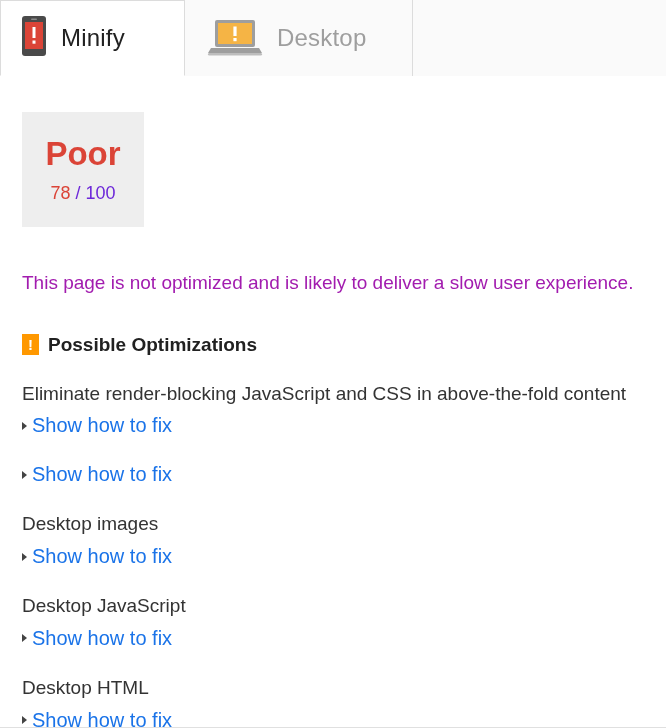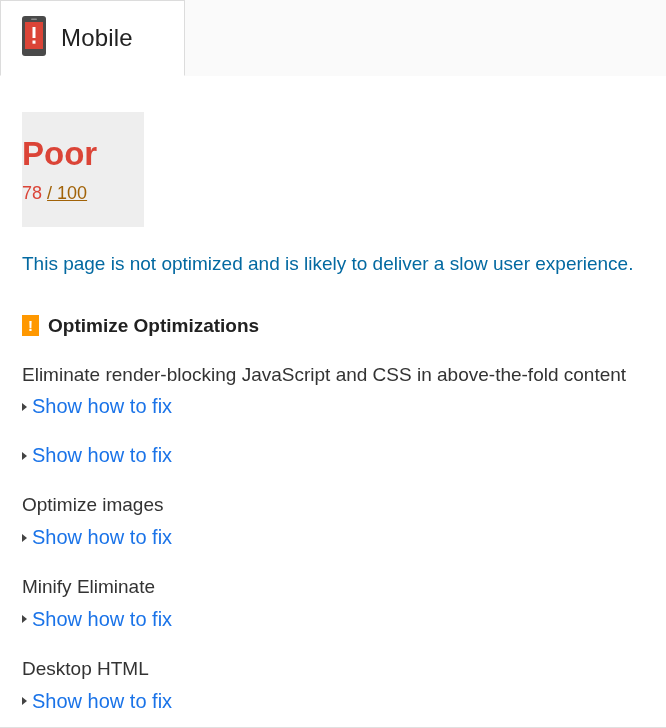--- a/index.html
+++ b/index.html
@@ -73,41 +73,42 @@
     padding: 0 22px;
   }
 
   .score-card {
     margin-top: 36px;
     width: 122px;
     height: 115px;
     background: #eeeeee;
     display: flex;
     flex-direction: column;
+    align-items: center;
     justify-content: center;
     box-sizing: border-box;
   }
   .score-word {
     font-size: 33px;
     font-weight: bold;
     color: #db4437;
     line-height: 1;
     margin-bottom: 14px;
   }
   .score-line {
     font-size: 18px;
     line-height: 1;
   }
   .score-value { color: #db4437; }
-  .score-total { color: #a16207; text-decoration: underline; }
+  .score-total { color: #6d28d9; }
 
   .summary {
-    margin-top: 25px;
+    margin-top: 44px;
     font-size: 19px;
-    color: #0369a1;
+    color: #a21caf;
     line-height: 1.3;
   }
 
   .section-header {
     display: flex;
     align-items: center;
     margin-top: 38px;
   }
   .warn-badge {
     flex: none;
@@ -173,69 +174,82 @@
   <div class="tab active">
     <span class="tab-icon">
       <svg width="26" height="42" viewBox="0 0 26 42">
         <rect x="1" y="1" width="24" height="40" rx="3" ry="3" fill="#4a4a4a"></rect>
         <rect x="4" y="7" width="18" height="27" fill="#db4437"></rect>
         <rect x="11.5" y="12" width="3" height="11" fill="#ffffff"></rect>
         <rect x="11.5" y="25.5" width="3" height="3.2" fill="#ffffff"></rect>
         <rect x="10" y="3.4" width="6" height="1.6" rx="0.8" fill="#8a8a8a"></rect>
       </svg>
     </span>
-    <span class="tab-label">Mobile</span>
-  </div>
-
+    <span class="tab-label">Minify</span>
+  </div>
+
+  <div class="tab inactive">
+    <span class="tab-icon">
+      <svg width="56" height="42" viewBox="0 0 56 42">
+        <rect x="8" y="5" width="40" height="27" rx="2" ry="2" fill="#9e9e9e"></rect>
+        <rect x="11" y="8" width="34" height="21" fill="#f5b445"></rect>
+        <rect x="26.4" y="11.5" width="3.2" height="9.5" fill="#ffffff"></rect>
+        <rect x="26.4" y="23" width="3.2" height="3.2" fill="#ffffff"></rect>
+        <path d="M4 33 H52 L55 38 H1 Z" fill="#9e9e9e"></path>
+        <rect x="1" y="38" width="54" height="2.6" rx="1.3" fill="#bdbdbd"></rect>
+      </svg>
+    </span>
+    <span class="tab-label">Desktop</span>
+  </div>
 
   <div class="tab-filler"></div>
 </div>
 
 <div class="content">
 
   <div class="score-card">
     <div class="score-word">Poor</div>
     <div class="score-line">
       <span class="score-value">78</span>
       <span class="score-total">/ 100</span>
     </div>
   </div>
 
   <div class="summary">This page is not optimized and is likely to deliver a slow user experience.</div>
 
   <div class="section-header">
     <span class="warn-badge">!</span>
-    <span class="section-title">Optimize Optimizations</span>
+    <span class="section-title">Possible Optimizations</span>
   </div>
 
   <div class="rule">
     <div class="rule-title">Eliminate render-blocking JavaScript and CSS in above-the-fold content</div>
     <div class="rule-link-row">
       <span class="disclosure"></span>
       <span class="rule-link">Show how to fix</span>
     </div>
   </div>
 
   <div class="rule">
     <div class="rule-link-row">
       <span class="disclosure"></span>
       <span class="rule-link">Show how to fix</span>
     </div>
   </div>
 
   <div class="rule">
-    <div class="rule-title">Optimize images</div>
-    <div class="rule-link-row">
-      <span class="disclosure"></span>
-      <span class="rule-link">Show how to fix</span>
-    </div>
-  </div>
-
-  <div class="rule">
-    <div class="rule-title">Minify Eliminate</div>
+    <div class="rule-title">Desktop images</div>
+    <div class="rule-link-row">
+      <span class="disclosure"></span>
+      <span class="rule-link">Show how to fix</span>
+    </div>
+  </div>
+
+  <div class="rule">
+    <div class="rule-title">Desktop JavaScript</div>
     <div class="rule-link-row">
       <span class="disclosure"></span>
       <span class="rule-link">Show how to fix</span>
     </div>
   </div>
 
   <div class="rule">
     <div class="rule-title">Desktop HTML</div>
     <div class="rule-link-row">
       <span class="disclosure"></span>

